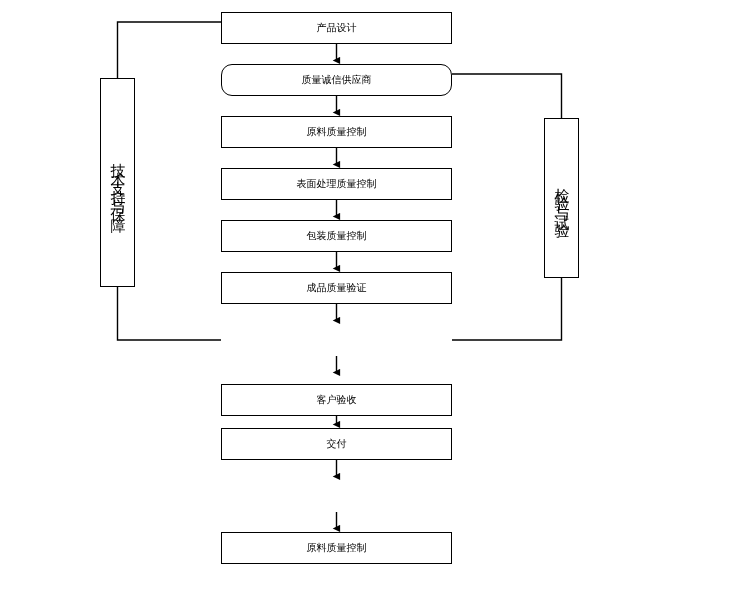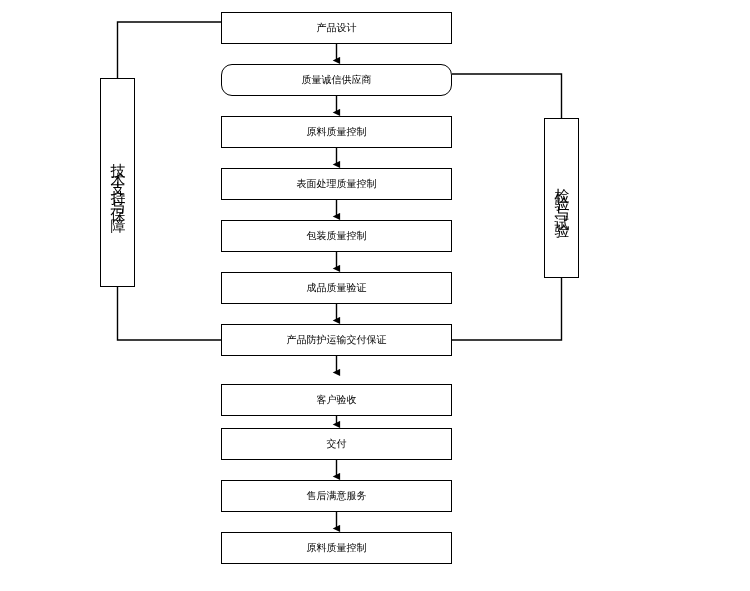--- a/index.html
+++ b/index.html
@@ -102,31 +102,25 @@
   </div>
   <div class="node main" style="top:168px;">
     <span class="node-label">表面处理质量控制</span>
   </div>
   <div class="node main" style="top:220px;">
     <span class="node-label">包装质量控制</span>
   </div>
   <div class="node main" style="top:272px;text-align:center;">
     <span class="node-label">成品质量验证</span>
   </div>
-  <div class="node main" style="top:324px;">
-    <span class="node-label">产品防护运输交付保证</span>
-  </div>
   <div class="node main" style="top:376px;margin-top:8px;">
     <span class="node-label">客户验收</span>
   </div>
   <div class="node main" style="top:428px;text-align:right;">
     <span class="node-label">交付</span>
-  </div>
-  <div class="node main" style="top:480px;">
-    <span class="node-label">售后满意服务</span>
   </div>
   <div class="node main" style="top:532px;">
     <span class="node-label">原料质量控制</span>
   </div>
 
   <div class="node side" style="left:100px; top:78px; height:209px;">
     <span class="node-label">技术支持与保障</span>
   </div>
   <div class="node side" style="left:544px; top:118px; height:160px;">
     <span class="node-label">检验与试验</span>

